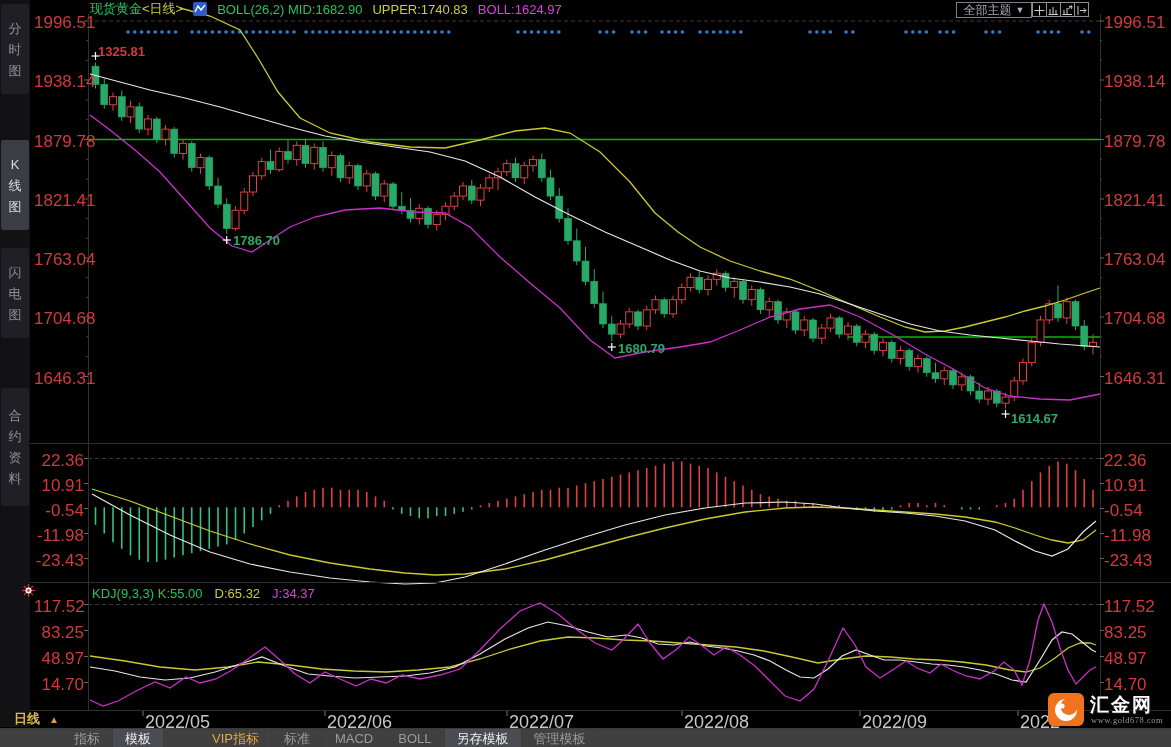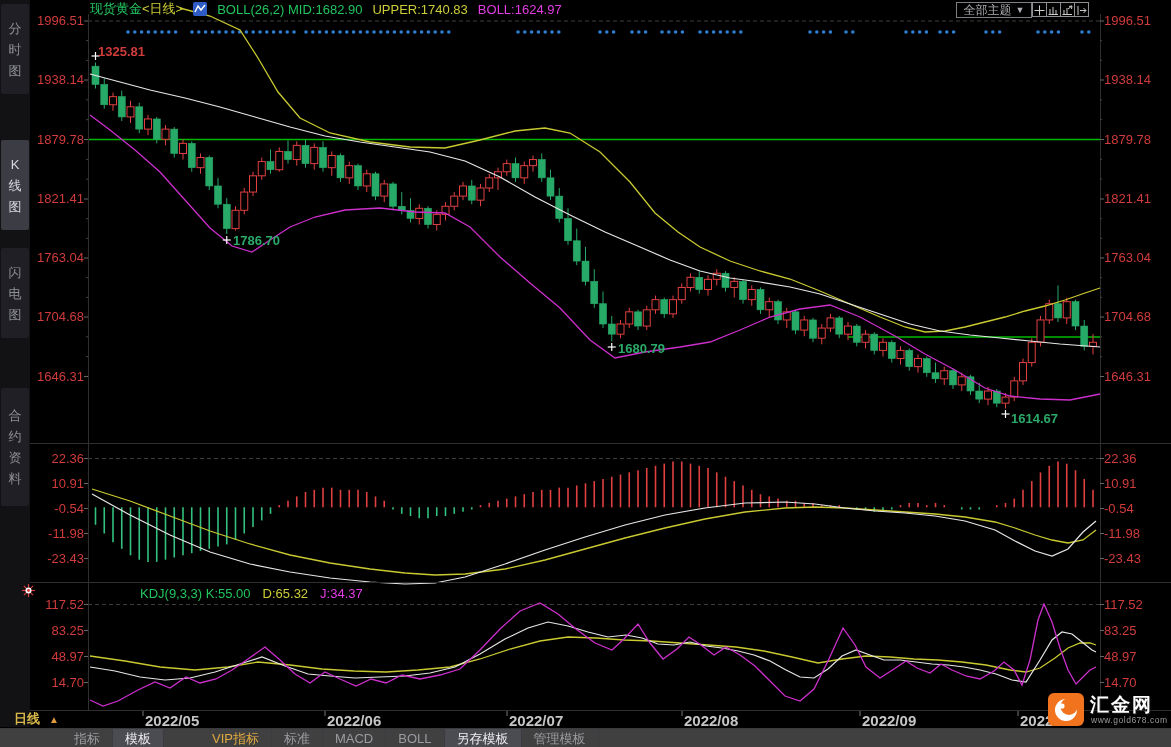--- a/index.html
+++ b/index.html
@@ -16,46 +16,46 @@
        font-size:13px;white-space:nowrap;z-index:5;}
   .t-white{color:#22c55e}.t-yellow{color:#cdcd3a}.t-mag{color:#e23ce2}
   .ov-icon{width:14px;height:14px;background:#2f5bc7;border-radius:2px;display:inline-block}
   .dd{position:absolute;left:956px;top:2px;width:74px;height:14px;border:1px solid #7e7e84;
       color:#aeaeb4;font-size:12px;line-height:14px;text-align:center;z-index:5;cursor:pointer;
       display:flex;align-items:center;justify-content:center;gap:4px;}
   .tool-btn{position:absolute;top:2px;width:13px;height:13px;border:1px solid #8f8f95;z-index:5;cursor:pointer;}
   
   .sub-hdr{position:absolute;height:14px;display:flex;gap:12px;font-size:13px;white-space:nowrap;z-index:5;}
   
-  .ylab{position:absolute;font-size:13px;color:#d03b3b;z-index:4;}
+  .ylab{position:absolute;font-size:17px;color:#d03b3b;z-index:4;}
   .ylab.l{left:34px;width:50px;text-align:right;}
   .ylab.r{left:1104px;width:62px;text-align:left;}
   
   .ann{position:absolute;font-size:13px;font-weight:bold;z-index:4;white-space:nowrap;}
   .ann.red{color:#d03b3b}.ann.grn{color:#2aa968}
   
   .xrow{position:absolute;left:0;top:711px;width:976px;height:16px;z-index:4;}
   .period-btn{position:absolute;left:0;top:0;height:16px;padding-left:14px;display:flex;align-items:center;gap:9px;cursor:pointer;}
   .period-btn .p1{color:#d8b94a;font-size:13px;font-weight:bold;}
   .period-btn .p2{color:#e09b3d;font-size:10px;}
-  .xlab{position:absolute;top:1px;font-size:15px;font-weight:700;color:#c6c6c6;white-space:nowrap;}
+  .xlab{position:absolute;top:1px;font-size:18px;font-weight:400;color:#c6c6c6;white-space:nowrap;}
   
   .tabbar{position:absolute;left:0;top:728px;width:1171px;height:19px;background:#404040;
           border-top:1px solid #3a3a3e;display:flex;align-items:stretch;z-index:6;}
   .btab{padding:0 12px;display:flex;align-items:center;font-size:13px;color:#9b9ba1;
         border-right:1px solid #3c3c40;cursor:pointer;white-space:nowrap;}
   .btab:first-child{border-left:1px solid #3c3c40;}
   .btab.hl{background:#4b4b52;color:#ededf0;}
   .btab.vip{color:#dfa83e;padding-left:48px;}
   
   .logo{position:absolute;left:1046px;top:692px;width:120px;height:35px;z-index:8;}
   .logo-sq{position:absolute;left:2px;top:1px;width:36px;height:33px;background:#f2731d;border-radius:6px;}
   .logo-name{position:absolute;left:44px;top:0px;font-size:19px;font-weight:bold;color:#fff;
              text-shadow:0 0 2px #000,1px 1px 0 #222;letter-spacing:2px;}
-  .logo-url{position:absolute;left:45px;top:23px;font-size:8.5px;color:#9a9a9a;letter-spacing:0.5px;}
+  .logo-url{position:absolute;left:45px;top:23px;font-size:8.5px;color:#9a9a9a;letter-spacing:0.5px;font-family:Liberation Serif, serif;}
   svg.chart{position:absolute;left:0;top:0;z-index:1;}
   .kdj-gear{position:absolute;left:21px;top:583px;width:15px;height:15px;z-index:5;cursor:pointer;}
 </style>
 </head>
 <body>
 
 <div class="app">
 
   <svg class="chart" id="chart-svg" width="1171" height="747">
       <g>
@@ -689,21 +689,21 @@
       <g stroke="#d03b3b" stroke-width="1.2">
         <line x1="7.5" y1="1" x2="7.5" y2="14"></line>
           <line x1="1" y1="7.5" x2="14" y2="7.5"></line>
         <line x1="2.9" y1="2.9" x2="12.1" y2="12.1"></line>
           <line x1="12.1" y1="2.9" x2="2.9" y2="12.1"></line>
       </g>
       <circle cx="7.5" cy="7.5" r="3" fill="#fff"></circle>
         <circle cx="7.5" cy="7.5" r="1.4" fill="#d03b3b"></circle>
     </svg>
   </div>
-  <div class="sub-hdr" style="left:92px;top:586px;margin-left:48px;">
+  <div class="sub-hdr" style="left:92px;top:586px;">
     <span class="t-white">KDJ(9,3,3) K:55.00</span>
     <span class="t-yellow">D:65.32</span>
     <span class="t-mag">J:34.37</span>
   </div>
 
   <div id="labels">
       <div class="ylab l" style="top: 13px;">1996.51</div>
       <div class="ylab r" style="top: 13px;">1996.51</div>
       <div class="ylab l" style="top: 72px;">1938.14</div>
       <div class="ylab r" style="top: 72px;">1938.14</div>

